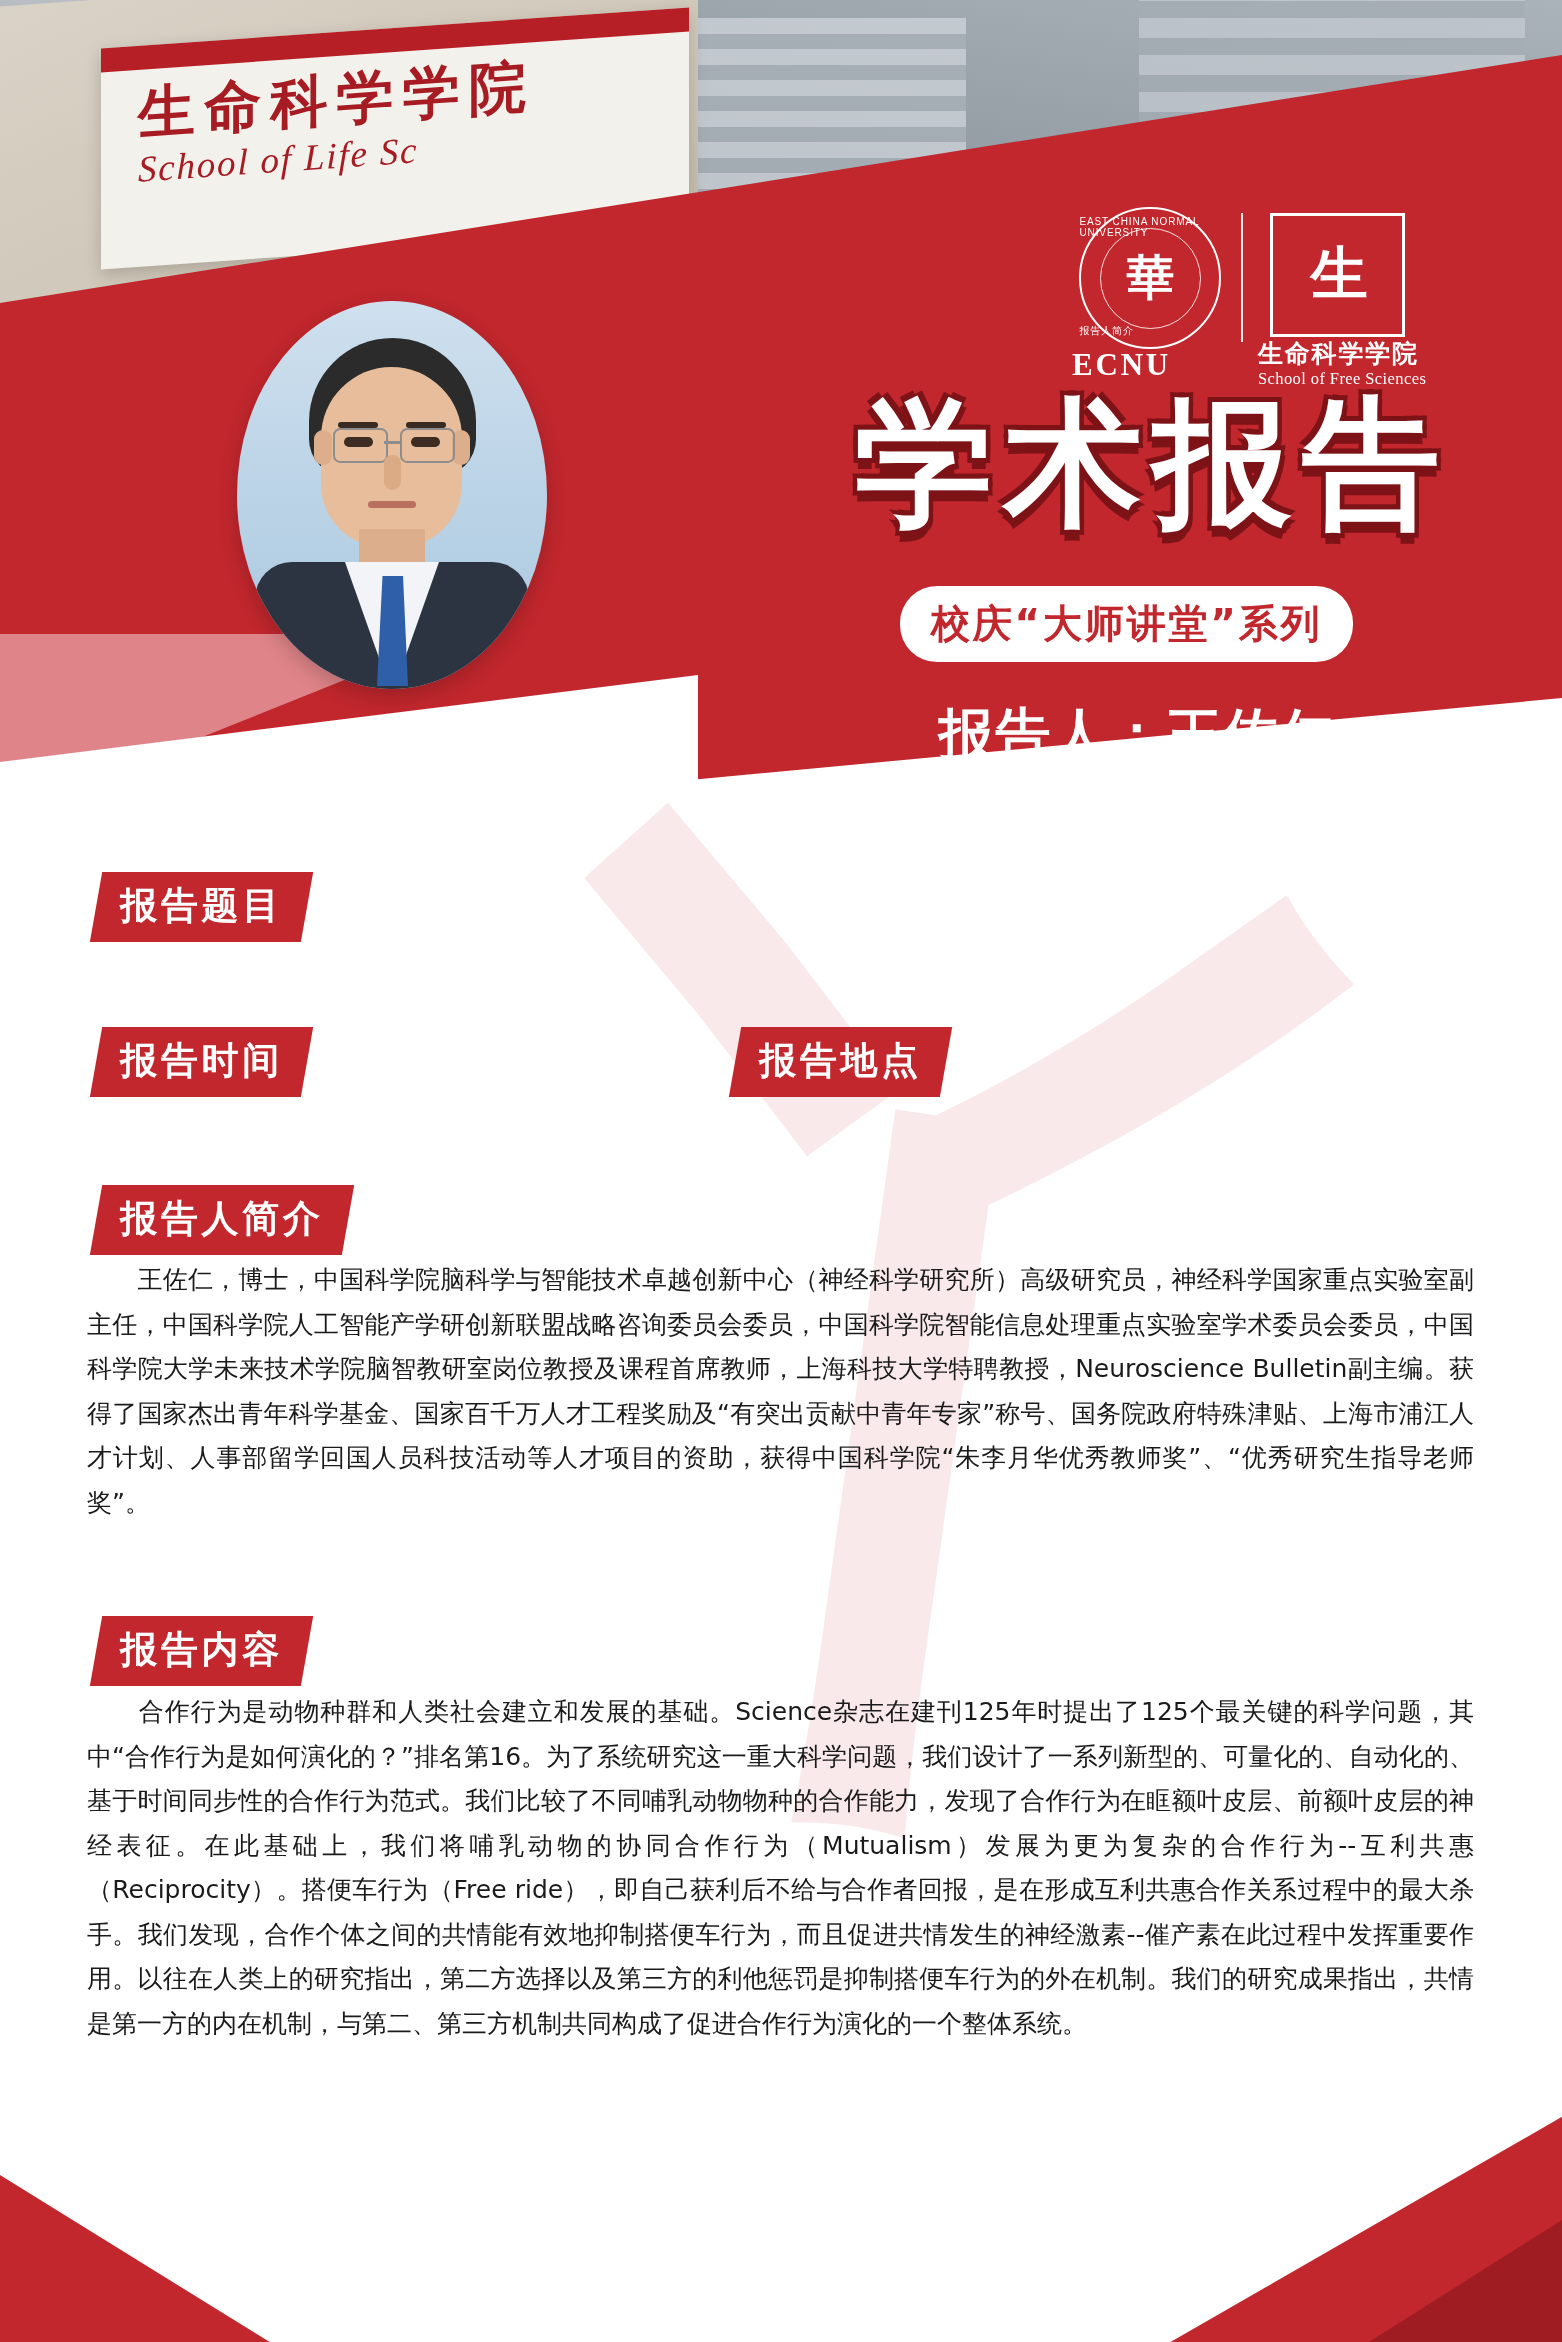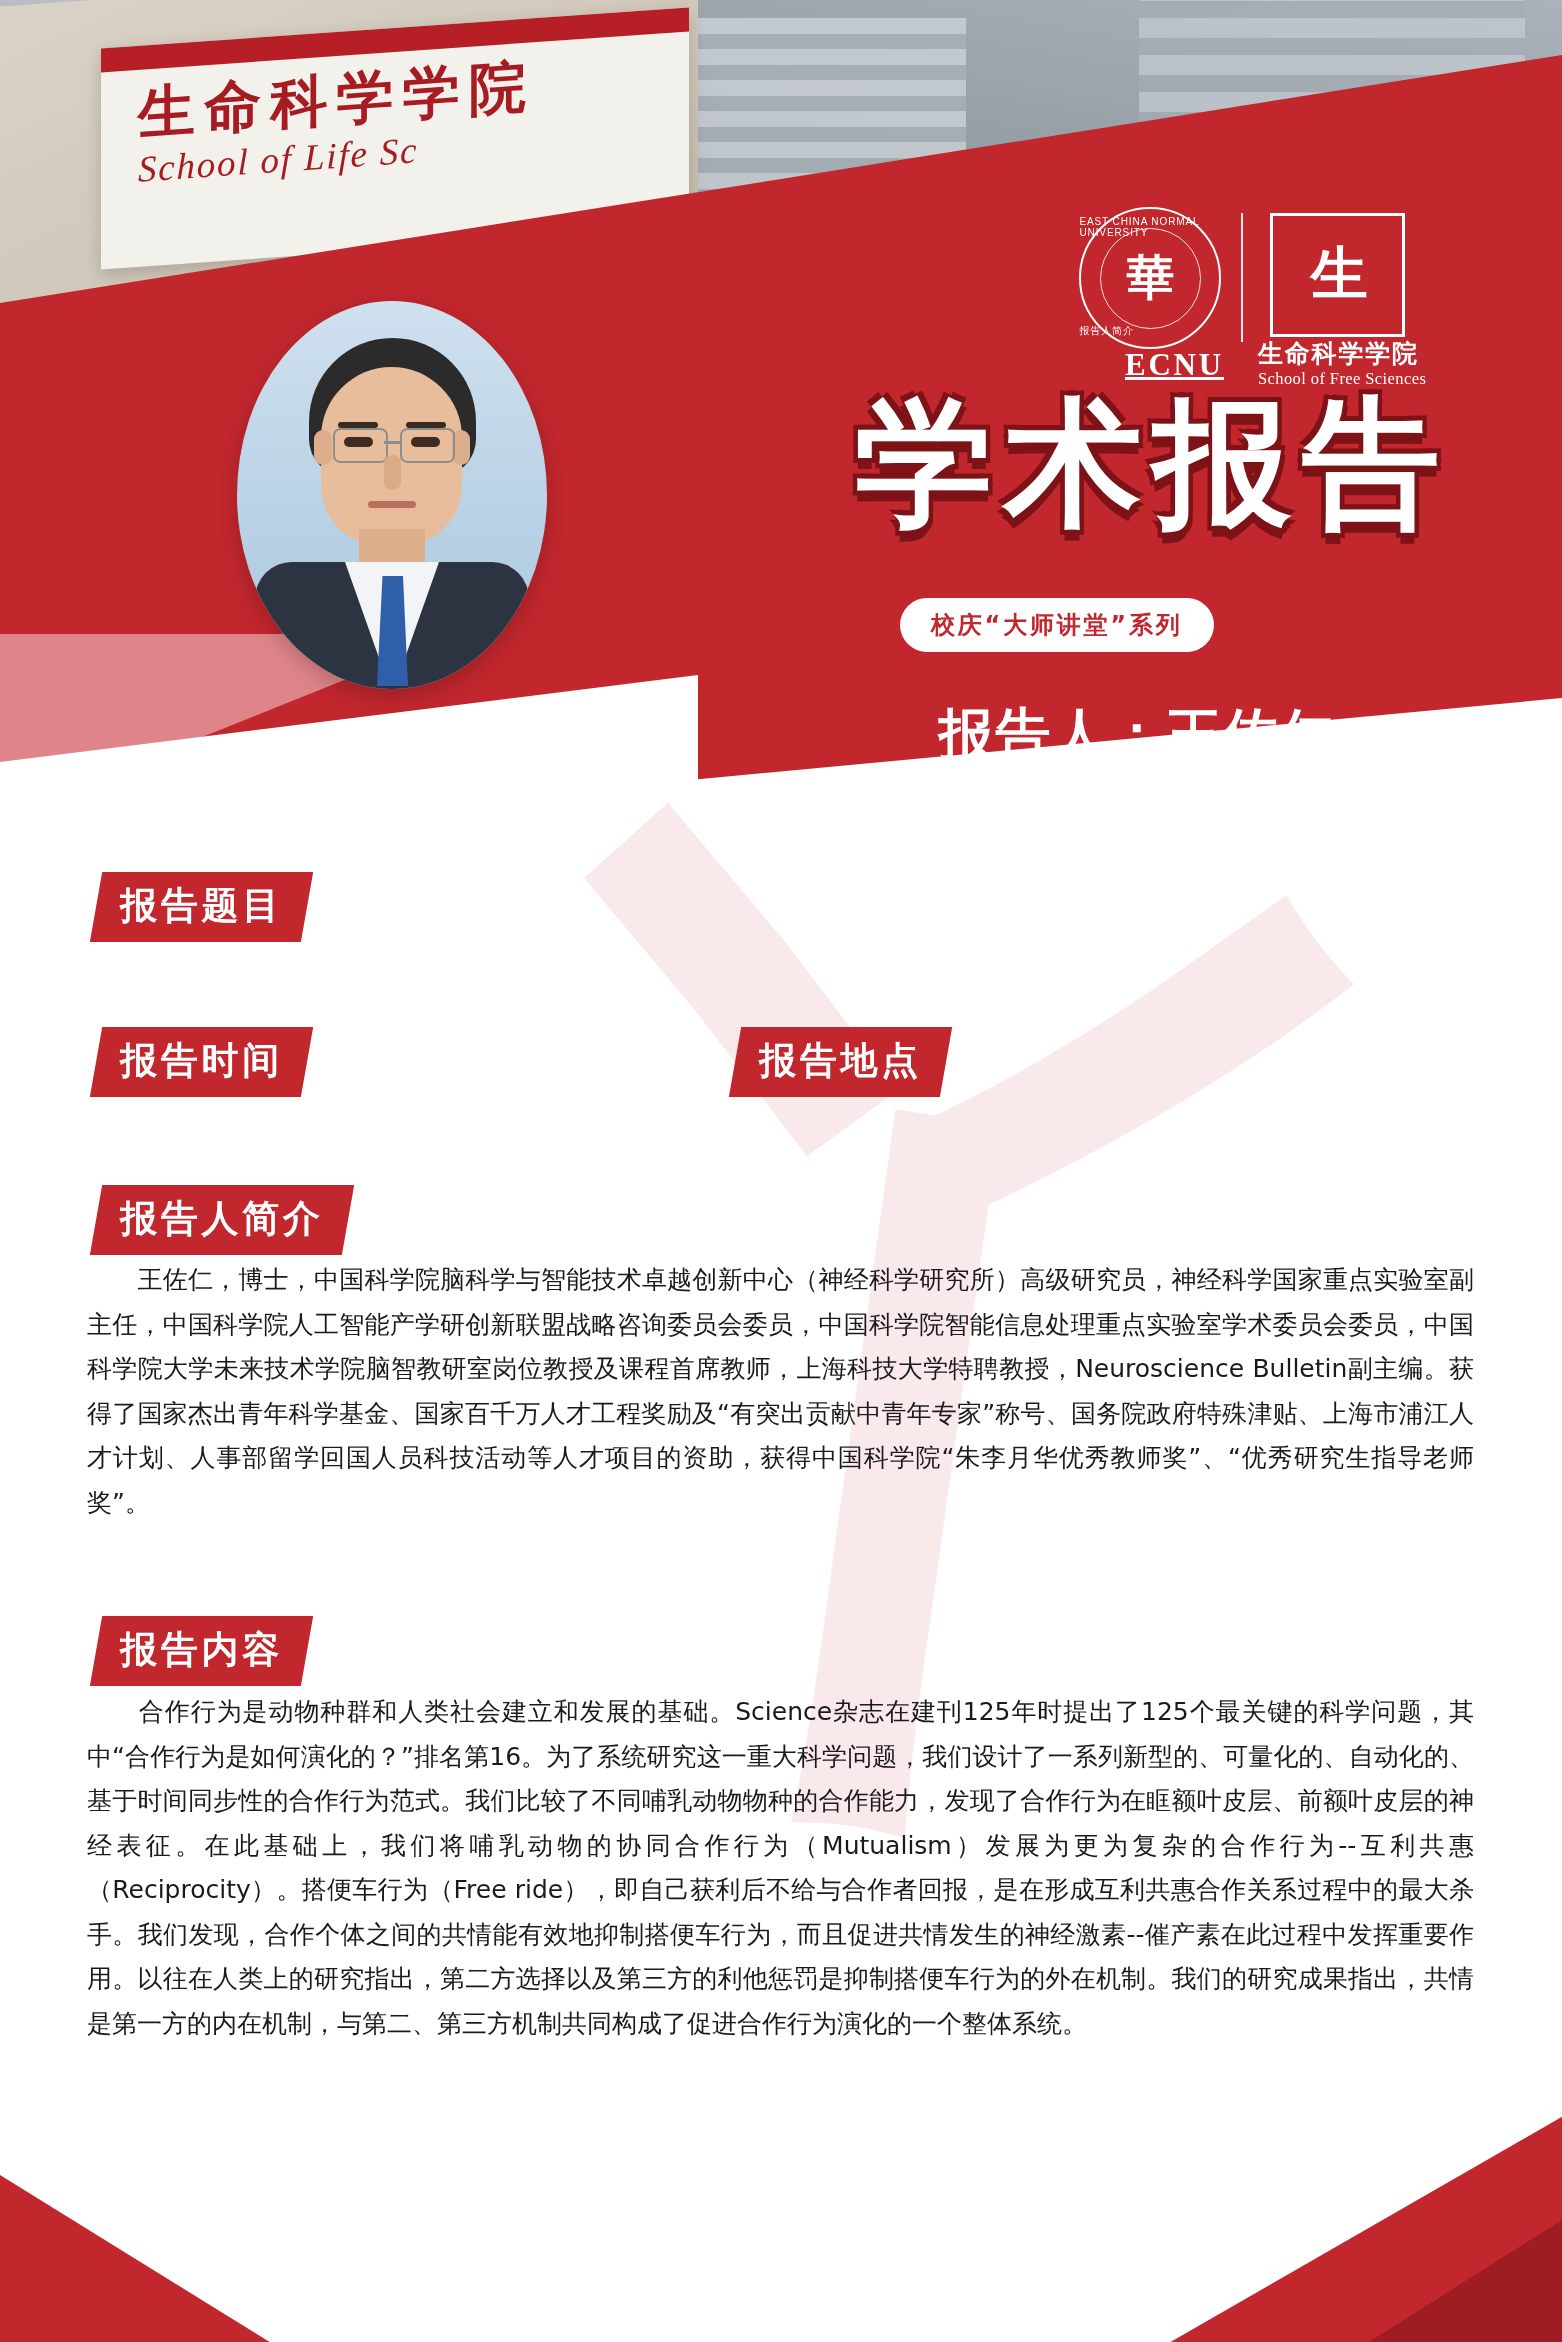--- a/index.html
+++ b/index.html
@@ -225,24 +225,23 @@
     position: absolute; left: 18.4px; top: 0; width: 138px; height: 138px;
     font-size: 10px; letter-spacing: 0.9px;
   }
   .logo-ring-text span {
     position:absolute; left: 0; right: 0; text-align: left;
   }
   .logo-ring-top { top: 9.2px; }
   .logo-ring-bottom { bottom: 7.3px; }
   .logo-ecnu {
     position:absolute; left: 11px; top: 140px;
-    width: 152px; text-align:right;
+    width: 152px; text-align:left;
     font-size: 31px; font-weight: bold; letter-spacing: 2.8px;
     font-family:"Liberation Serif", serif;
-    text-decoration:underline;
   }
   .logo-divider {
     position:absolute; left: 180px; top: 5.5px;
     width: 1.8px; height: 129px; background: rgba(255,255,255,.9);
   }
   .logo-mark {
     position:absolute; left: 209px; top: 5.5px;
     width: 129px; height: 118px;
     border: 3.7px solid #ffffff;
     display:flex; align-items:center; justify-content:center;
@@ -273,26 +272,26 @@
     color: #ffffff;
     letter-spacing: 11px;
     font-family: "DejaVu Sans", sans-serif;
     text-shadow:
       -4.6px -4.6px 0 #7d1317, 4.6px -4.6px 0 #7d1317,
       -4.6px  4.6px 0 #7d1317, 4.6px  4.6px 0 #7d1317,
        0 11px 0 #7d1317;
   }
   .pill-series {
     position: absolute;
-    left: 900px; top: 598px;
+    left: 900px; top: 586px;
     padding: 11px 31px;
     border-radius: 37px;
     background: #ffffff;
     color: #c1272d;
-    font-size: 24px;
+    font-size: 39px;
     font-weight: bold;
     letter-spacing: 2.8px;
     font-family:"DejaVu Sans", sans-serif;
     white-space: nowrap;
   }
   .speaker-line {
     position: absolute;
     right: 112px; top: 698px;
     color: #ffffff;
     font-size: 55px;

